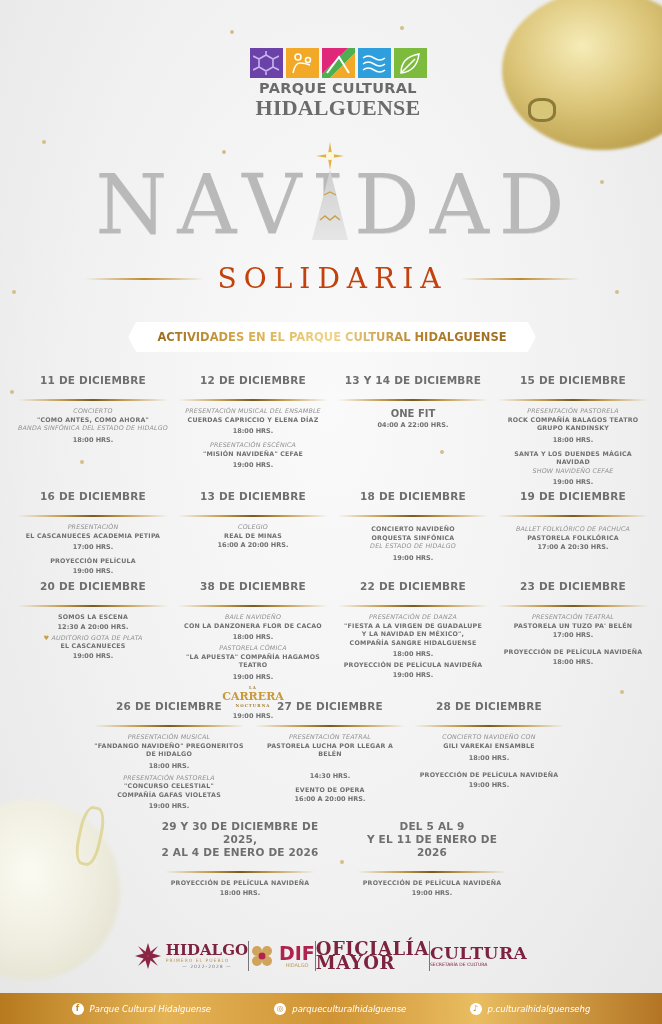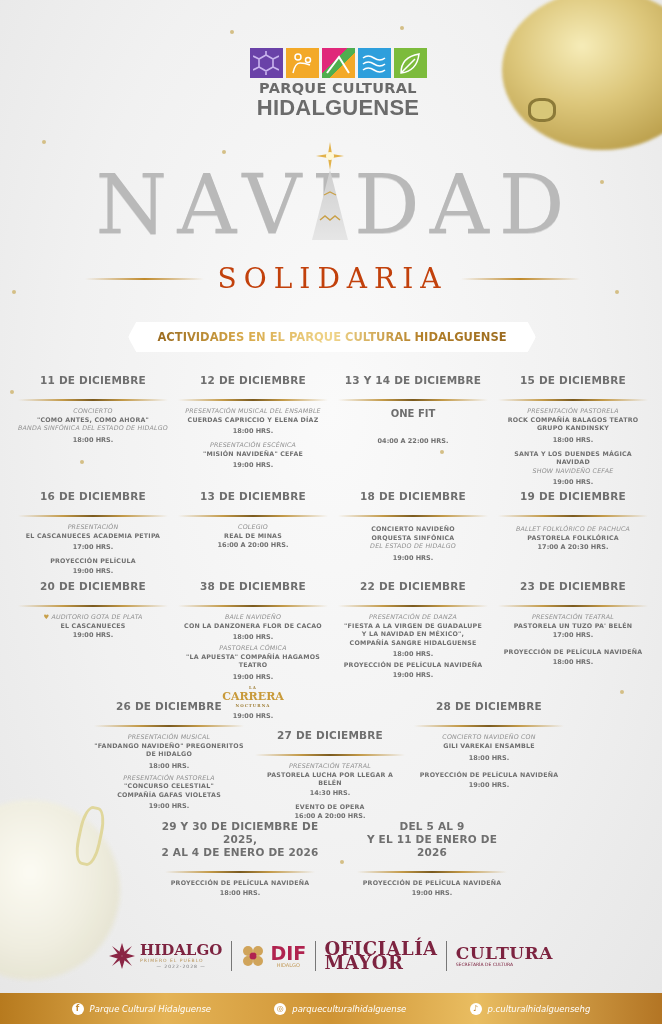--- a/index.html
+++ b/index.html
@@ -8,21 +8,21 @@
 .ornament-tr{position:absolute;right:-40px;top:-10px;width:200px;height:160px;border-radius:50%;background:radial-gradient(ellipse at 40% 35%,#f6ecb8 0%,#dcc67a 40%,#b89c48 80%,#a08538 100%);filter:blur(1.5px)}
 .ornament-tr-cap{position:absolute;left:528px;top:98px;width:28px;height:24px;border-radius:40%;background:#d8c778;border:3px solid #8c7a38}
 .ornament-bl{position:absolute;left:-60px;top:800px;width:180px;height:180px;border-radius:50%;background:radial-gradient(ellipse at 50% 40%,#fdfcf4 0%,#f0eedf 50%,#dcd9c4 100%);filter:blur(2px);opacity:.95}
 .ornament-bl-cap{position:absolute;left:78px;top:806px;width:24px;height:60px;border-radius:40%;border:3px solid #e0d79c;transform:rotate(12deg)}
 .sparkle{position:absolute;width:4px;height:4px;border-radius:50%;background:#d4bf86}
 
 .logo{position:absolute;left:238px;top:48px;width:200px;text-align:center}
 .tiles{display:flex;justify-content:center;gap:3px;margin-bottom:2px}
 .tile{width:33px;height:30px;display:flex;align-items:center;justify-content:center}
 .logo-line1{font-family:"DejaVu Sans",sans-serif;font-weight:bold;font-size:14.5px;color:#6b6b6b;letter-spacing:.3px;line-height:16px}
-.logo-line2{font-family:Liberation Sans, sans-serif;font-weight:bold;font-size:22px;color:#6b6b6b;line-height:24px;letter-spacing:.2px}
+.logo-line2{font-family:Liberation Serif, serif;font-weight:bold;font-size:22px;color:#6b6b6b;line-height:24px;letter-spacing:.2px}
 
 .title-main{position:absolute;left:40px;top:160px;width:590px;text-align:center;font-family:"DejaVu Serif",serif;font-size:82px;color:#b9b9b9;letter-spacing:10px;line-height:90px;text-shadow:0 1px 0 #d8d8d8}
 .tree{position:absolute;left:300px;top:140px;width:60px;height:110px}
 .subtitle-wrap{position:absolute;left:85px;top:262px;width:495px;display:flex;align-items:center;justify-content:center;gap:14px}
 .gold-rule{flex:1;height:2px;background:linear-gradient(90deg,rgba(200,150,50,0),#c08a2c 50%,rgba(200,150,50,0))}
 .subtitle{font-family:"DejaVu Serif",serif;font-size:28px;letter-spacing:7px;color:#c2410c}
 
 .banner{position:absolute;left:128px;top:322px;width:408px;height:30px;background:#fff;box-shadow:0 3px 6px rgba(0,0,0,.12);display:flex;align-items:center;justify-content:center;clip-path:polygon(2% 0,98% 0,100% 50%,98% 100%,2% 100%,0 50%)}
 .banner span{font-family:"DejaVu Sans",sans-serif;font-weight:bold;font-size:11.5px;color:#b8862e;background:linear-gradient(90deg,#9a6a1e,#d7a94a,#f0d58a,#b5812a,#9a6a1e);-webkit-background-clip:text;background-clip:text;-webkit-text-fill-color:transparent}
 
@@ -31,21 +31,21 @@
 .day-rule{height:2px;margin:0 auto 6px;background:linear-gradient(90deg,rgba(190,150,70,0),#c39a49 30%,#7a5a1f 50%,#c39a49 70%,rgba(190,150,70,0))}
 .ev{margin-bottom:5px}
 .lbl{font-style:italic;font-size:6.3px;color:#8f8f8f;line-height:8.5px;letter-spacing:.2px}
 .nm{font-weight:bold;font-size:6.3px;color:#707070;line-height:8.5px;letter-spacing:.2px}
 .tm{font-weight:bold;font-size:6.5px;color:#707070;line-height:10px;margin-top:2px}
 .big{font-weight:bold;font-size:10px;color:#6e6e6e;line-height:13px}
 .pin{color:#c8a04a;font-style:normal}
 .carrera{display:inline-block;margin:3px auto 1px;font-family:"DejaVu Serif",serif;font-weight:bold;font-size:11px;color:#c89a3a;line-height:13px;text-align:center}
 .carrera small{display:block;font-size:4px;color:#a0803a;letter-spacing:1px;line-height:5px}
 
-.bottom-logos{position:absolute;left:108px;top:936px;width:445px;height:40px;display:flex;align-items:center;justify-content:space-between}
+.bottom-logos{position:absolute;left:108px;top:936px;width:445px;height:40px;display:flex;align-items:center;justify-content:center}
 .blogo{display:flex;align-items:center;gap:4px}
 .divider{width:1px;height:30px;background:#777}
 .hid-text{font-family:"DejaVu Serif",serif;font-weight:bold;font-size:15px;color:#7d2340;line-height:15px}
 .hid-sub{font-size:4.5px;color:#b9955a;letter-spacing:1px;line-height:6px}
 .dif-text{font-family:"DejaVu Sans",sans-serif;font-weight:bold;font-size:19px;color:#b0234f;line-height:18px}
 .dif-sub{font-size:5px;color:#c29b5a;line-height:6px;text-align:center}
 .of-text{font-family:"DejaVu Serif",serif;font-weight:bold;font-size:18px;color:#7d2340;line-height:14px;letter-spacing:.5px}
 .cul-text{font-family:"DejaVu Serif",serif;font-weight:bold;font-size:17px;color:#7d2340;line-height:17px;letter-spacing:.5px}
 .cul-sub{font-size:4.5px;color:#7d2340;line-height:6px}
 
@@ -155,21 +155,21 @@
     <div class="nm">"MISIÓN NAVIDEÑA" CEFAE</div>
     <div class="tm">19:00 HRS.</div>
   </div>
 </div>
 
 <div class="day" style="left:338px;top:374px;width:150px">
   <div class="day-head">13 Y 14 DE DICIEMBRE</div>
   <div class="day-rule" style="width:150px"></div>
   <div class="ev">
     <div class="big">ONE FIT</div>
-    <div class="tm" style="margin-top:16px">04:00 A 22:00 HRS.</div>
+    <div class="tm" style="margin-top:0">04:00 A 22:00 HRS.</div>
   </div>
 </div>
 
 <div class="day" style="left:498px;top:374px;width:150px">
   <div class="day-head">15 DE DICIEMBRE</div>
   <div class="day-rule" style="width:150px"></div>
   <div class="ev">
     <div class="lbl">PRESENTACIÓN PASTORELA</div>
     <div class="nm">ROCK COMPAÑÍA BALAGOS TEATRO</div>
     <div class="nm">GRUPO KANDINSKY</div>
@@ -223,20 +223,24 @@
   <div class="ev" style="margin-top:8px">
     <div class="lbl">BALLET FOLKLÓRICO DE PACHUCA</div>
     <div class="nm">PASTORELA FOLKLÓRICA</div>
     <div class="tm" style="margin-top:0">17:00 A 20:30 HRS.</div>
   </div>
 </div>
 
 <div class="day" style="left:18px;top:580px;width:150px">
   <div class="day-head">20 DE DICIEMBRE</div>
   <div class="day-rule" style="width:150px"></div>
+  <div class="ev" style="margin-bottom:2px">
+    <div class="nm">SOMOS LA ESCENA</div>
+    <div class="tm" style="margin-top:0">12:30 A 20:00 HRS.</div>
+  </div>
   <div class="ev">
     <div class="lbl"><span class="pin">♥</span> <span>AUDITORIO GOTA DE PLATA</span></div>
     <div class="nm">EL CASCANUECES</div>
     <div class="tm" style="margin-top:0">19:00 HRS.</div>
   </div>
 </div>
 
 <div class="day" style="left:172px;top:580px;width:162px">
   <div class="day-head">38 DE DICIEMBRE</div>
   <div class="day-rule" style="width:150px"></div>
@@ -300,27 +304,27 @@
     <div class="tm">18:00 HRS.</div>
   </div>
   <div class="ev">
     <div class="lbl">PRESENTACIÓN PASTORELA</div>
     <div class="nm">"CONCURSO CELESTIAL"</div>
     <div class="nm">COMPAÑÍA GAFAS VIOLETAS</div>
     <div class="tm">19:00 HRS.</div>
   </div>
 </div>
 
-<div class="day" style="left:255px;top:729px;width:150px">
+<div class="day" style="left:255px;top:700px;width:150px">
   <div class="day-head">27 DE DICIEMBRE</div>
   <div class="day-rule" style="width:150px"></div>
   <div class="ev">
     <div class="lbl">PRESENTACIÓN TEATRAL</div>
     <div class="nm">PASTORELA LUCHA POR LLEGAR A BELÉN</div>
-    <div class="tm" style="margin-top:0">14:30 HRS.</div>
+    <div class="tm" style="margin-top:12px">14:30 HRS.</div>
   </div>
   <div class="ev">
     <div class="nm">EVENTO DE OPERA</div>
     <div class="tm" style="margin-top:0">16:00 A 20:00 HRS.</div>
   </div>
 </div>
 
 <div class="day" style="left:414px;top:700px;width:150px">
   <div class="day-head">28 DE DICIEMBRE</div>
   <div class="day-rule" style="width:150px"></div>

